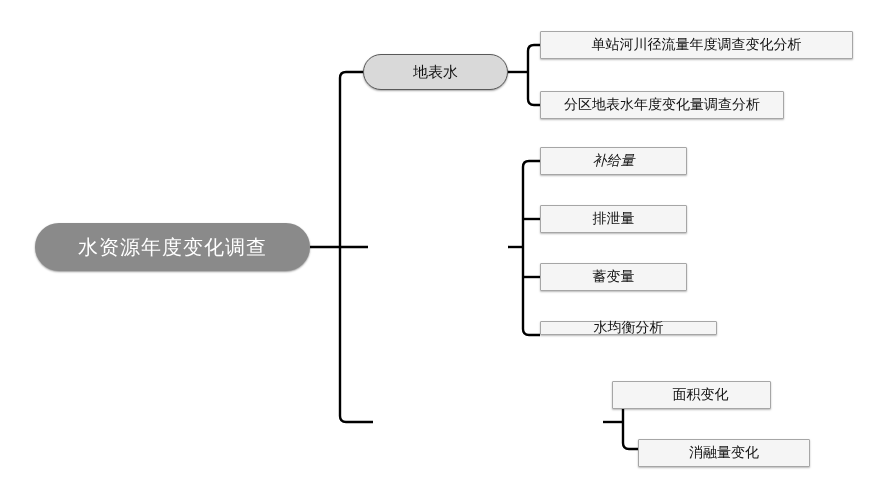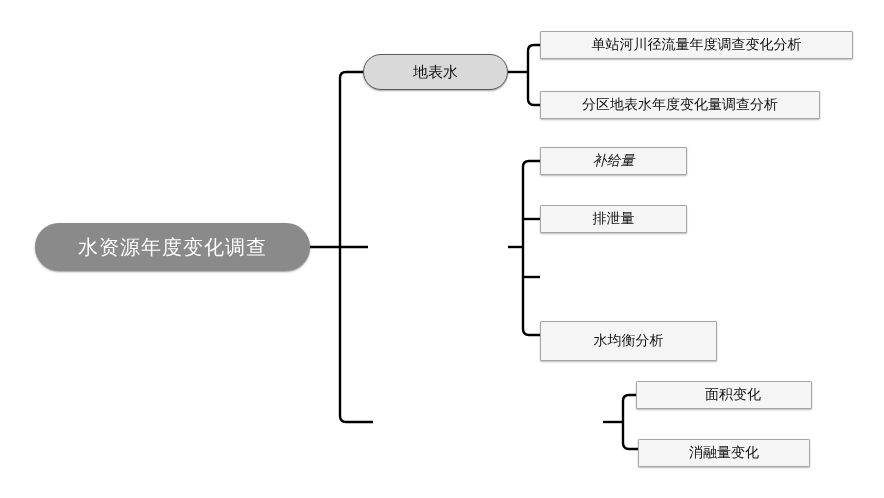--- a/index.html
+++ b/index.html
@@ -68,26 +68,27 @@
   </svg>
 
   <div class="node branch" style="left:363px;top:54px;width:145px;height:36px;">地表水</div>
 
   <div class="node root" style="left:35px;top:223px;width:275px;height:48px;">水资源年度变化调查</div>
 
 
 
   <div class="node leaf" style="left:540px;top:31px;width:313px;height:28px;">单站河川径流量年度调查变化分析</div>
 
-  <div class="node leaf" style="left:540px;top:91px;width:280px;height:28px;">分区地表水年度变化量调查分析</div>
+  <div class="node leaf" style="left:540px;top:91px;width:244px;height:28px;">分区地表水年度变化量调查分析</div>
 
   <div class="node leaf" style="left:540px;top:147px;width:147px;height:28px;font-style:italic;">补给量</div>
 
   <div class="node leaf" style="left:540px;top:205px;width:147px;height:28px;text-align:right;">排泄量</div>
 
+  <div class="node leaf" style="left:540px;top:263px;width:147px;height:28px;">蓄变量</div>
 
-  <div class="node leaf" style="left:540px;top:321px;width:177px;height:40px;">水均衡分析</div>
+  <div class="node leaf" style="left:540px;top:321px;width:177px;height:14px;">水均衡分析</div>
 
-  <div class="node leaf" style="left:636px;top:381px;width:176px;height:28px;padding-left:18px;">面积变化</div>
+  <div class="node leaf" style="left:612px;top:381px;width:159px;height:28px;padding-left:18px;">面积变化</div>
 
   <div class="node leaf" style="left:638px;top:439px;width:172px;height:28px;">消融量变化</div>
 
 </div>
 
 </body></html>

